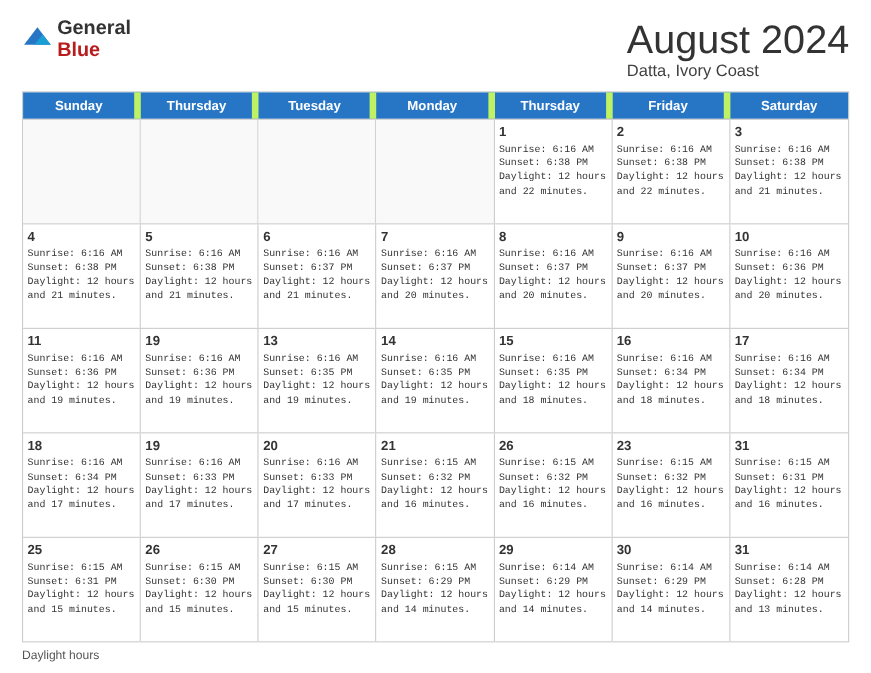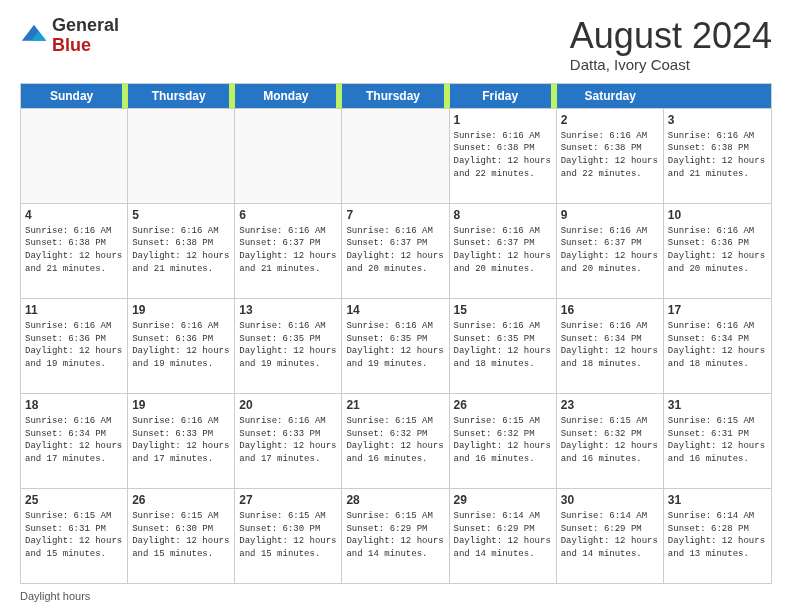--- a/index.html
+++ b/index.html
@@ -134,20 +134,21 @@
     <div class="title-block">
       <div class="month-title">August 2024</div>
       <div class="subtitle">Datta, Ivory Coast</div>
     </div>
   </div>
 
   <div class="calendar">
     <div class="cal-header">
     <div class="cal-header-cell">Sunday</div>
         <div class="cal-header-cell">Thursday</div>
+        <div class="cal-header-cell">Tuesday</div>
         <div class="cal-header-cell">Monday</div>
         <div class="cal-header-cell">Thursday</div>
         <div class="cal-header-cell">Friday</div>
         <div class="cal-header-cell">Saturday</div>
       </div>
     <div class="cal-body">
     <div class="cal-row">
           <div class="cal-cell empty"></div>
           <div class="cal-cell empty"></div>
           <div class="cal-cell empty"></div>

